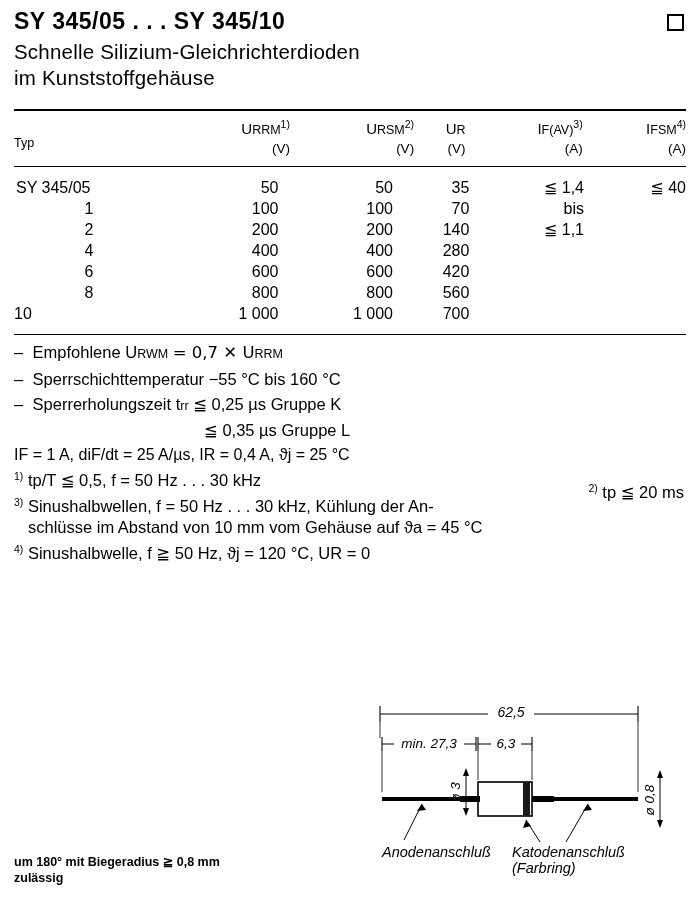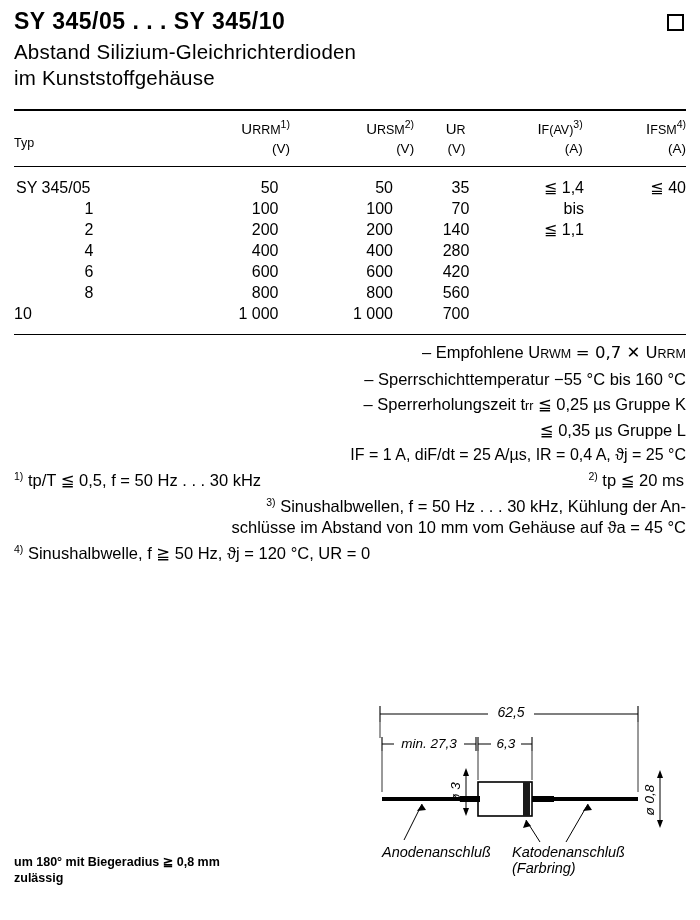--- a/index.html
+++ b/index.html
@@ -68,27 +68,27 @@
   .sc { font-size: 12.5px; }
 
   .body-row td { height: 21px; line-height: 21px; font-size: 16px; }
   .body-row td.col-typ { padding-left: 2px; }
   .tbl-top-pad { height: 10px; }
   .tbl-bot-pad { height: 10px; }
   .mid-cell { line-height: 1.35; font-size: 16px; vertical-align: middle; }
 
   
   .notes { margin-top: 9px; font-size: 16.5px; line-height: 1.0; }
-  .note-line { margin: 0 0 9px 0; white-space: nowrap; text-align: right; }
+  .note-line { margin: 0 0 9px 0; white-space: nowrap; }
   .dash { display: inline-block; width: 14px; }
   .eqsym { font-family: "DejaVu Sans", sans-serif; }
   .note-small { font-size: 16px; }
   .footnote { position: relative; margin: 0 0 7px 0; font-size: 16.5px; }
-  .fn-right { position: absolute; right: 2px; top: 0; }
-  .fn-3 { line-height: 1.28; text-align: right; }
+  .fn-right { position: absolute; right: 2px; top: 12px; }
+  .fn-3 { line-height: 1.28; }
 
   
   .drawing { position: absolute; left: 360px; top: 700px; width: 330px; height: 180px; }
   .caption-left {
     position: absolute;
     left: 14px; top: 855px;
     font-size: 14.5px;
     font-weight: bold;
     line-height: 1.25;
   }
@@ -100,21 +100,21 @@
 <body>
 
 <div class="page">
 
   <div class="title-row">
     <div class="main-title">SY 345/05 . . . SY 345/10</div>
     <div class="square-mark"></div>
   </div>
 
   <div class="subtitle">
-    <div>Abstand Silizium-Gleichrichterdioden</div>
+    <div>Schnelle Silizium-Gleichrichterdioden</div>
     <div>im Kunststoffgehäuse</div>
   </div>
 
   <hr class="rule hr1">
 
   <table class="spec">
     <tbody>
         <tr>
       <th class="col-typ typ-head">
         <span class="sc">Typ</span>

